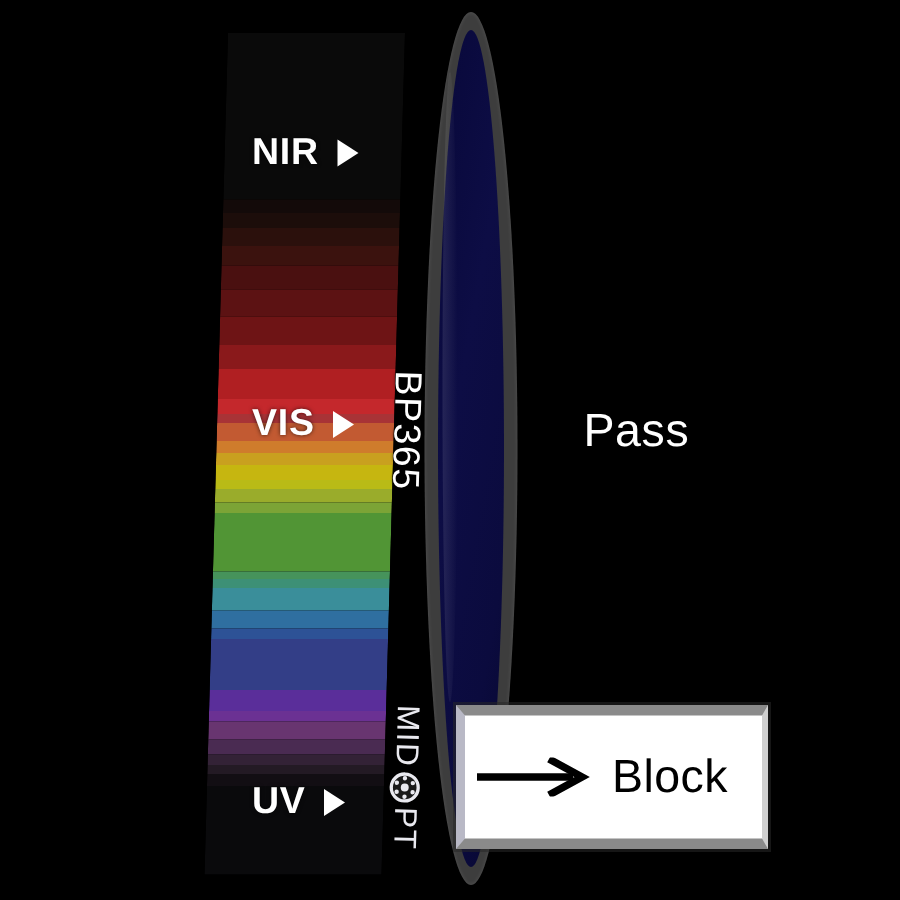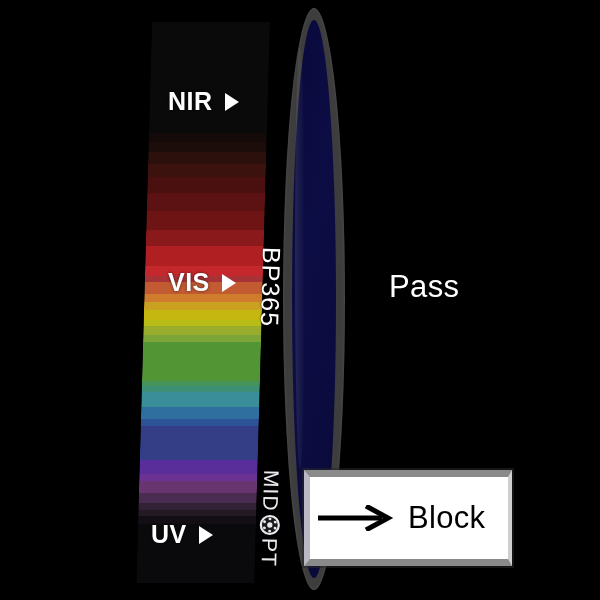--- a/index.html
+++ b/index.html
@@ -52,21 +52,21 @@
   .tri {
     display: inline-block;
     width: 0;
     height: 0;
     border-top: 9px solid transparent;
     border-bottom: 9px solid transparent;
     border-left: 14px solid #ffffff;
   }
   #label-nir { left: 168px; top: 87px; }
   #label-vis { left: 168px; top: 268px; }
-  #label-uv  { left: 151px; top: 520px; gap: 12px; }
+  #label-uv  { left: 168px; top: 520px; gap: 12px; }
 
   
   #filter {
     position: absolute;
     left: 283px;
     top: 8px;
     width: 62px;
     height: 582px;
   }
   #filter-ring {

